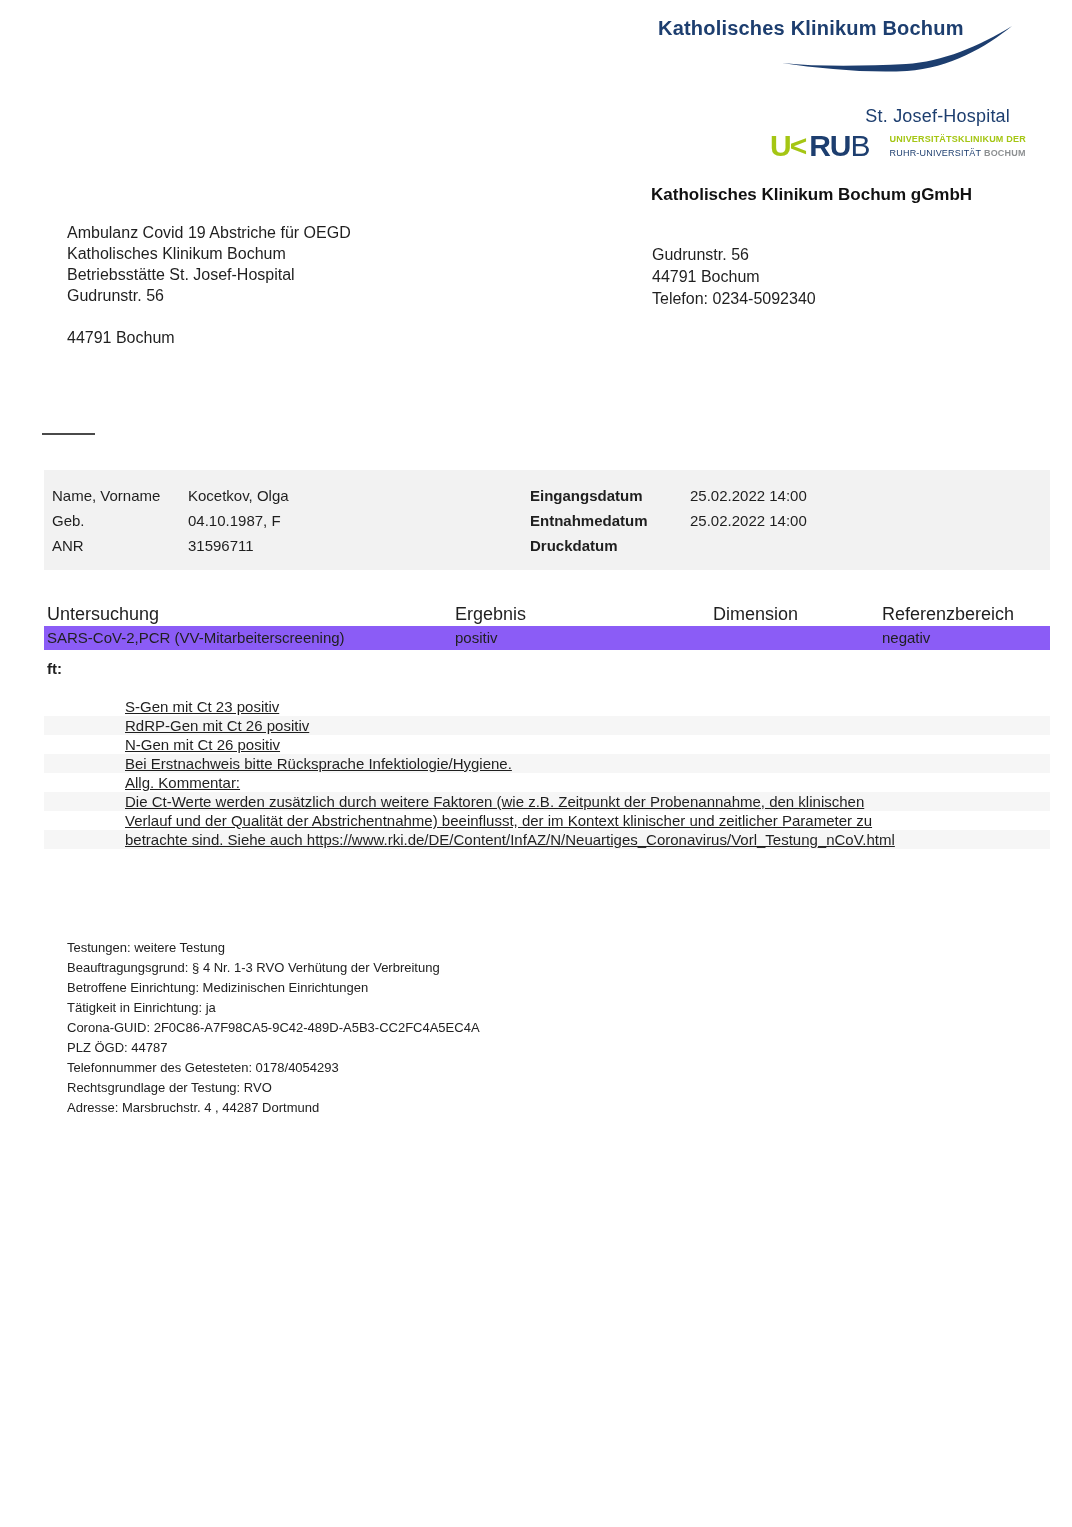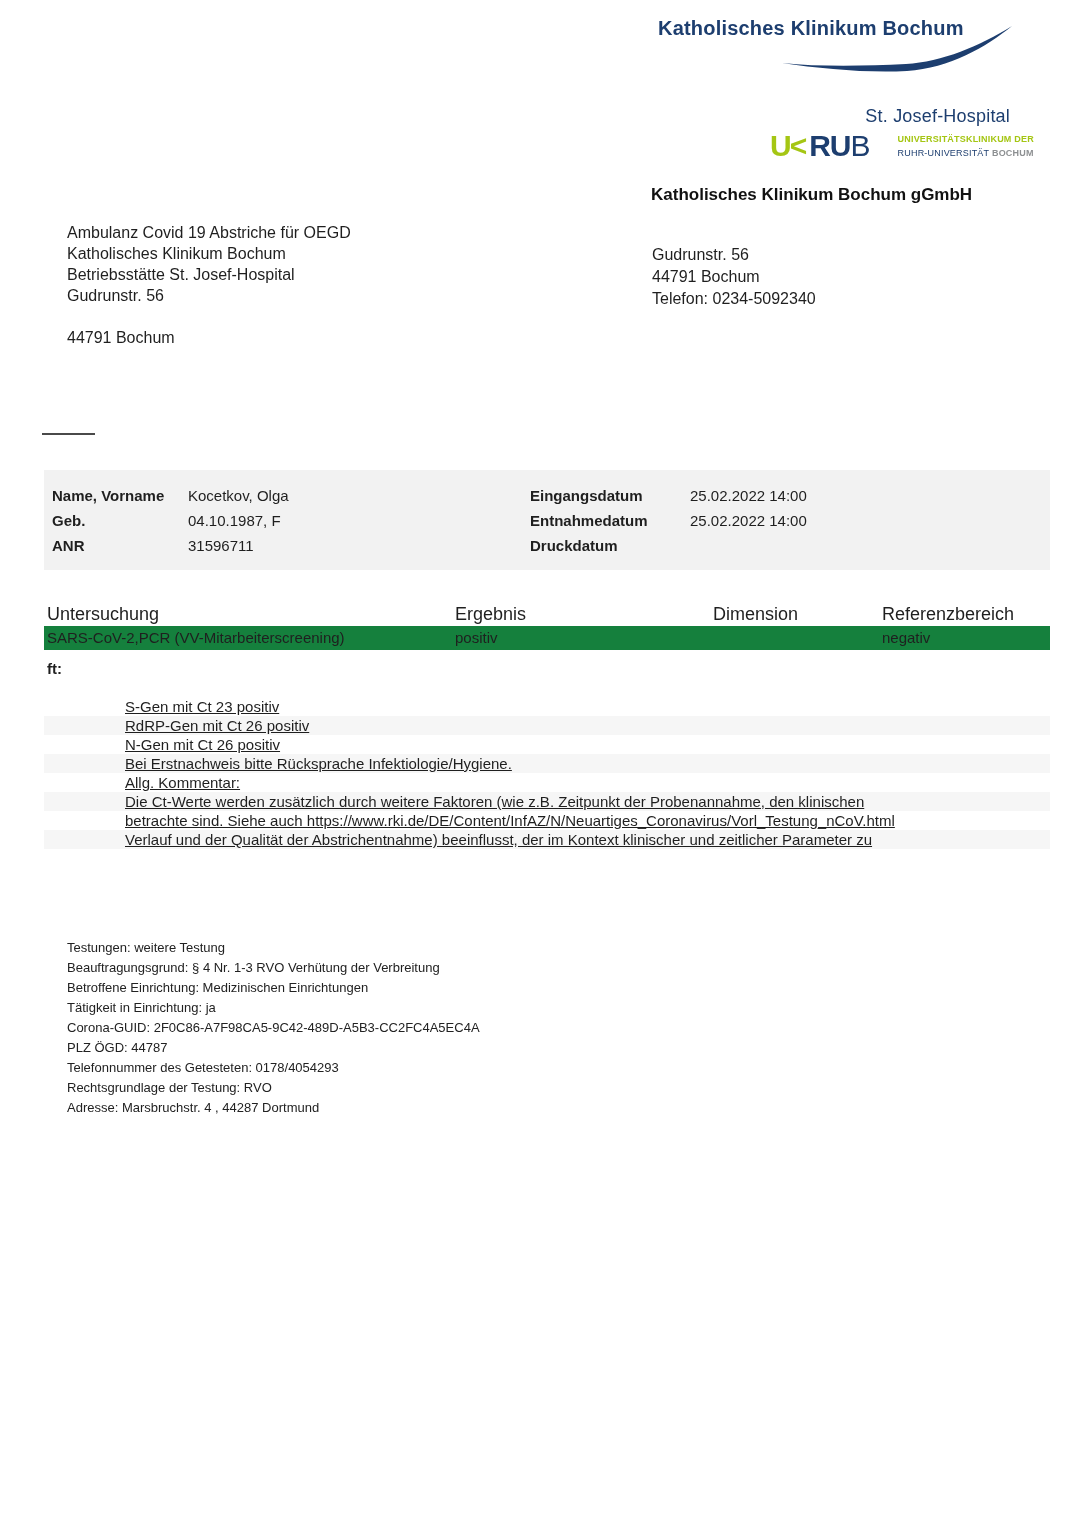--- a/index.html
+++ b/index.html
@@ -10,45 +10,45 @@
   .abs{position:absolute;}
 
   
   .logo-title{left:658px;top:17px;font-size:20px;font-weight:bold;color:#1d3e6f;letter-spacing:0.2px;}
   .swoosh{left:782px;top:26px;width:230px;height:52px;}
   .sjh{right:62px;top:106px;font-size:18px;font-weight:normal;color:#1d3e6f;letter-spacing:0.2px;}
   .ukrub-row{left:770px;top:130px;display:flex;align-items:center;}
   .uk-mark{font-size:30px;font-weight:bold;color:#a5c614;letter-spacing:-2px;line-height:32px;}
   .rub-mark{font-size:30px;font-weight:bold;color:#1d3e6f;letter-spacing:-1px;line-height:32px;margin-left:4px;}
   .rub-b{font-weight:400;}
-  .uk-subtext{margin-left:28px;line-height:11px;}
+  .uk-subtext{margin-left:20px;line-height:11px;}
   .uk-sub1{font-size:9px;font-weight:bold;color:#a5c614;letter-spacing:0.2px;}
   .uk-sub2-navy{font-size:9px;font-weight:normal;color:#1d3e6f;letter-spacing:0.2px;}
   .uk-sub2-gray{font-size:9px;font-weight:bold;color:#8d9092;letter-spacing:0.2px;}
 
   
   .ggmbh{left:651px;top:185px;font-size:17px;font-weight:bold;color:#111;}
   .addr-left{left:67px;top:222px;font-size:16px;line-height:21px;}
   .addr-left .city{margin-top:21px;}
   .addr-right{left:652px;top:244px;font-size:16px;line-height:22px;}
 
   
   .fold-mark{left:42px;top:433px;width:53px;height:2px;background:#4a4a4a;}
 
   
   .patient-box{left:44px;top:470px;width:1006px;height:100px;background:#f2f2f2;padding-top:13px;box-sizing:border-box;}
   .p-row{display:flex;height:25px;line-height:25px;font-size:15px;padding-left:8px;}
-  .p-label1{width:136px;font-weight:bold;}
+  .p-label1{width:136px;font-weight:normal;}
   .p-value1{width:342px;}
   .p-label2{width:160px;font-weight:bold;}
   .p-value2{flex:1;}
 
   
   .res-header{left:44px;top:603px;width:1006px;height:23px;line-height:23px;font-size:18px;}
-  .res-row{left:44px;top:626px;width:1006px;height:24px;line-height:24px;font-size:15px;background:#15803d;}
+  .res-row{left:44px;top:626px;width:1006px;height:24px;line-height:24px;font-size:15px;background:#8b5cf6;}
   .c1{position:absolute;left:3px;}
   .c2{position:absolute;left:411px;}
   .c3{position:absolute;left:669px;}
   .c4{position:absolute;left:838px;}
 
   
   .ft-label{left:47px;top:659px;font-size:15px;font-weight:bold;line-height:19px;}
   .ft-rows{left:44px;top:697px;width:1006px;text-decoration:underline;}
   .ft-row{height:19px;line-height:19px;font-size:15px;padding-left:81px;box-sizing:border-box;white-space:nowrap;}
   .ft-row:nth-child(even){background:#f6f6f6;}
@@ -129,22 +129,22 @@
 </div>
 
 <div class="abs ft-label">ft:</div>
 <div class="abs ft-rows">
   <div class="ft-row">S-Gen mit Ct 23 positiv</div>
   <div class="ft-row">RdRP-Gen mit Ct 26 positiv</div>
   <div class="ft-row">N-Gen mit Ct 26 positiv</div>
   <div class="ft-row">Bei Erstnachweis bitte Rücksprache Infektiologie/Hygiene.</div>
   <div class="ft-row">Allg. Kommentar:</div>
   <div class="ft-row">Die Ct-Werte werden zusätzlich durch weitere Faktoren (wie z.B. Zeitpunkt der Probenannahme, den klinischen</div>
+  <div class="ft-row">Verlauf und der Qualität der Abstrichentnahme) beeinflusst, der im Kontext klinischer und zeitlicher Parameter zu</div>
   <div class="ft-row">betrachte sind. Siehe auch https://www.rki.de/DE/Content/InfAZ/N/Neuartiges_Coronavirus/Vorl_Testung_nCoV.html</div>
-  <div class="ft-row">Verlauf und der Qualität der Abstrichentnahme) beeinflusst, der im Kontext klinischer und zeitlicher Parameter zu</div>
 </div>
 
 <div class="abs order-block">
   <div>Testungen: weitere Testung</div>
   <div>Beauftragungsgrund: § 4 Nr. 1-3 RVO Verhütung der Verbreitung</div>
   <div>Betroffene Einrichtung: Medizinischen Einrichtungen</div>
   <div>Tätigkeit in Einrichtung: ja</div>
   <div>Corona-GUID: 2F0C86-A7F98CA5-9C42-489D-A5B3-CC2FC4A5EC4A</div>
   <div>PLZ ÖGD: 44787</div>
   <div>Telefonnummer des Getesteten: 0178/4054293</div>

